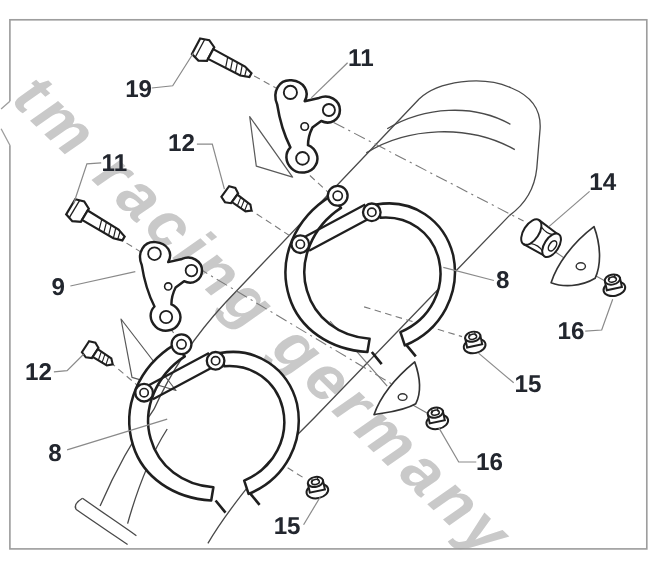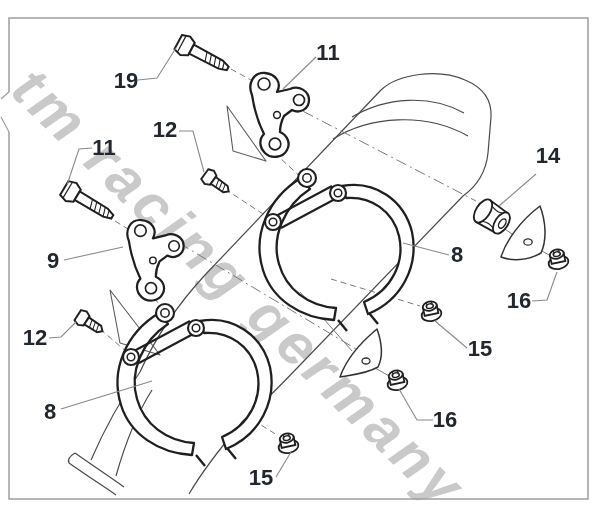--- a/index.html
+++ b/index.html
@@ -207,19 +207,19 @@
   </svg>
 
   <div class="part-label" style="left:126px;top:81px">19</div>
   <div class="part-label" style="left:328px;top:53px">11</div>
   <div class="part-label" style="left:165px;top:130px">12</div>
   <div class="part-label" style="left:104px;top:148px">11</div>
   <div class="part-label" style="left:53px;top:261px">9</div>
   <div class="part-label" style="left:35px;top:338px">12</div>
   <div class="part-label" style="left:50px;top:412px">8</div>
   <div class="part-label" style="left:457px;top:255px">8</div>
-  <div class="part-label" style="left:548px;top:156px">14</div>
+  <div class="part-label" style="left:548px;top:166px">14</div>
   <div class="part-label" style="left:519px;top:301px">16</div>
   <div class="part-label" style="left:480px;top:349px">15</div>
   <div class="part-label" style="left:445px;top:420px">16</div>
   <div class="part-label" style="left:261px;top:478px">15</div>
 
 </div>
 
 </body></html>

